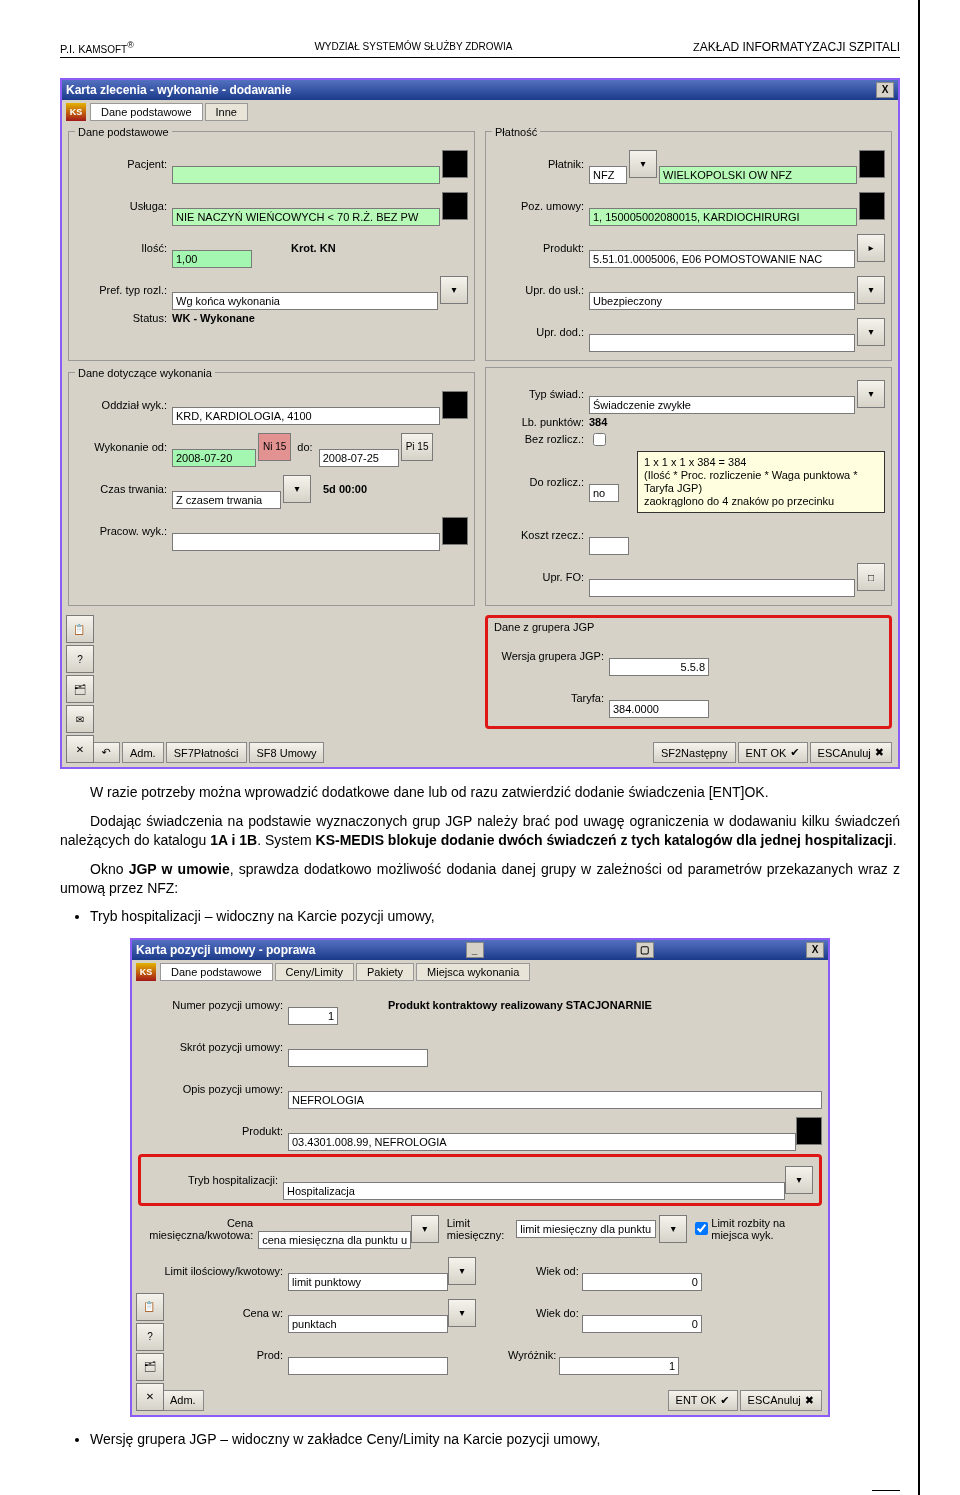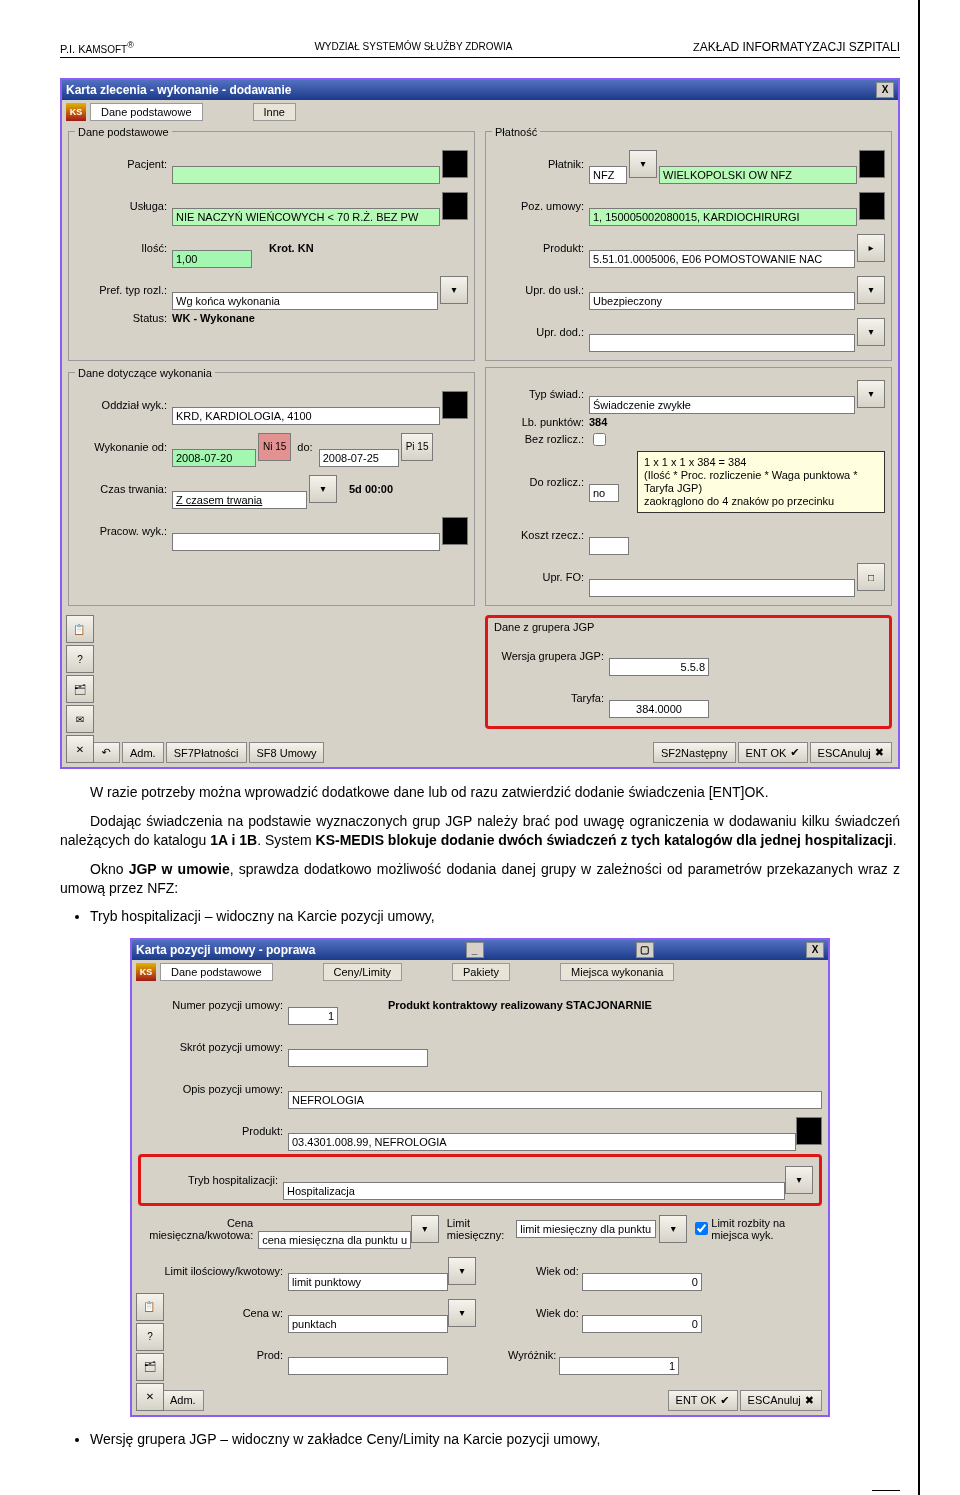--- a/index.html
+++ b/index.html
@@ -72,21 +72,21 @@
     padding: 3px 4px 0 4px;
     background: #d6d2c8;
   }
   .tab {
     border: 1px solid #999;
     background: #fff;
     font-size: 11px;
     padding: 2px 10px;
     margin-right: 2px;
   }
-  .tab.inactive { background: #e8e4d8; margin-left: 48px; }
+  .tab.inactive { background: #e8e4d8; }
   .ico-logo {
     width: 20px;
     height: 18px;
     background: linear-gradient(#e3b200,#a31818);
     margin-right: 4px;
     font-size: 9px;
     color: #fff;
     display: flex;
     align-items: center;
     justify-content: center;
@@ -279,21 +279,21 @@
             <div class="lbl">Usługa:</div>
             <div class="fld">
                 <input class="txt grn2" style="flex: 1 1 0%;" value="NIE NACZYŃ WIEŃCOWYCH &lt; 70 R.Ż. BEZ PW">
                 <div class="minibtn black-sq"></div>
               </div>
           </div>
           <div class="row">
             <div class="lbl">Ilość:</div>
             <div class="fld">
               <input class="txt green" style="width: 80px;" value="1,00">
-              <span style="margin-left:15px;font-weight:bold">Krot. KN</span>
+              <span style="margin-left:37px;font-weight:bold">Krot. KN</span>
             </div>
           </div>
           <div class="row">
             <div class="lbl">Pref. typ rozl.:</div>
             <div class="fld">
                 <input class="txt" style="flex: 1 1 0%;" value="Wg końca wykonania">
                 <div class="minibtn triangle-down"></div>
               </div>
           </div>
           <div class="row">
@@ -367,21 +367,21 @@
               <span style="margin:0 4px">do:</span>
               <input class="txt" style="width: 80px;" value="2008-07-25">
               <div class="minibtn">
                   <span>Pi  15</span>
                 </div>
             </div>
           </div>
           <div class="row">
             <div class="lbl">Czas trwania:</div>
             <div class="fld">
-              <input class="txt" style="width: 135px; text-decoration: underline;" value="Z czasem trwania">
+              <input class="txt" style="width: 109px;" value="Z czasem trwania">
                 <div class="minibtn triangle-down"></div>
               <b style="margin-left:10px">5d 00:00</b>
             </div>
           </div>
           <div class="row">
             <div class="lbl">Pracow. wyk.:</div>
             <div class="fld">
                 <input class="txt" style="flex: 1 1 0%;" value="  ">
                 <div class="minibtn black-sq"></div>
               </div>
@@ -442,21 +442,21 @@
             <div style="margin-bottom:3px">Dane z grupera JGP</div>
             <div class="row">
               <div class="lbl w110">Wersja grupera JGP:</div>
               <div class="fld">
                   <input class="txt" style="width: 100px; text-align: right;" value="5.5.8">
                 </div>
             </div>
             <div class="row">
               <div class="lbl w110">Taryfa:</div>
               <div class="fld">
-                  <input class="txt" style="width: 100px; text-align: center;" value="384.0000">
+                  <input class="txt" style="width: 100px; text-align: left;" value="384.0000">
                 </div>
             </div>
           </div>
         </div>
       </div>
 
     </div>
 
     <div class="side-strip">
       <div class="minibtn">📋</div>

